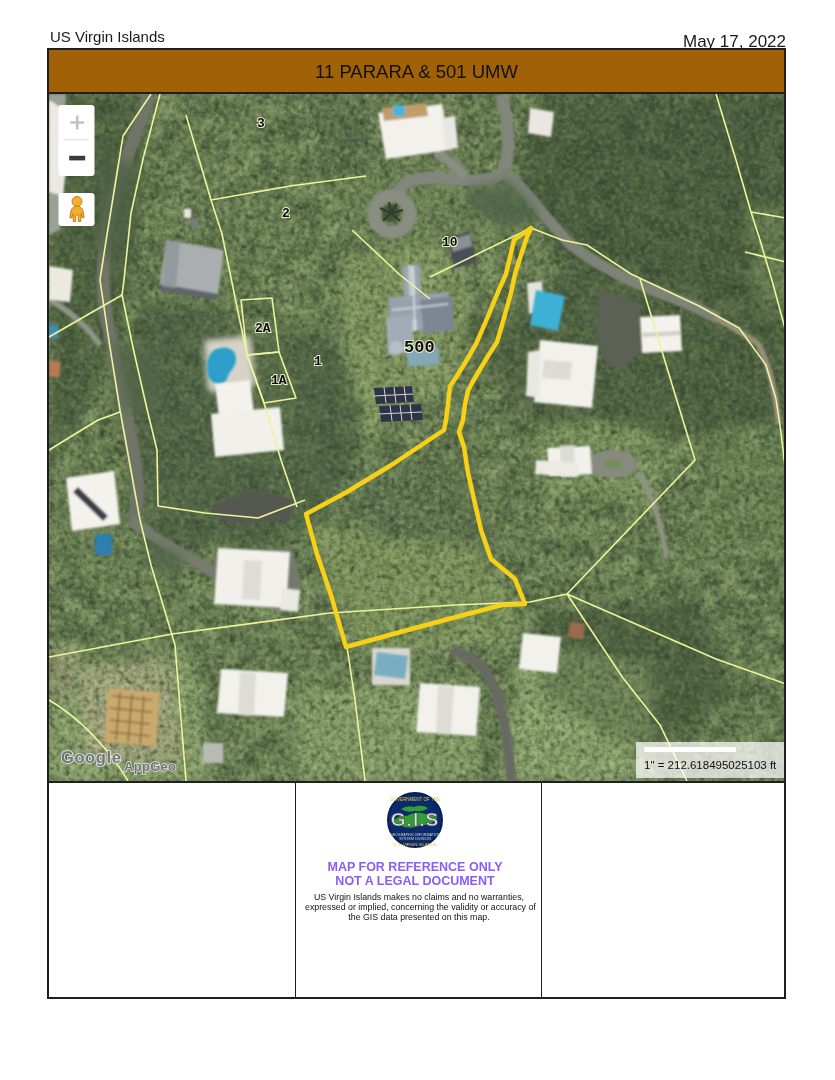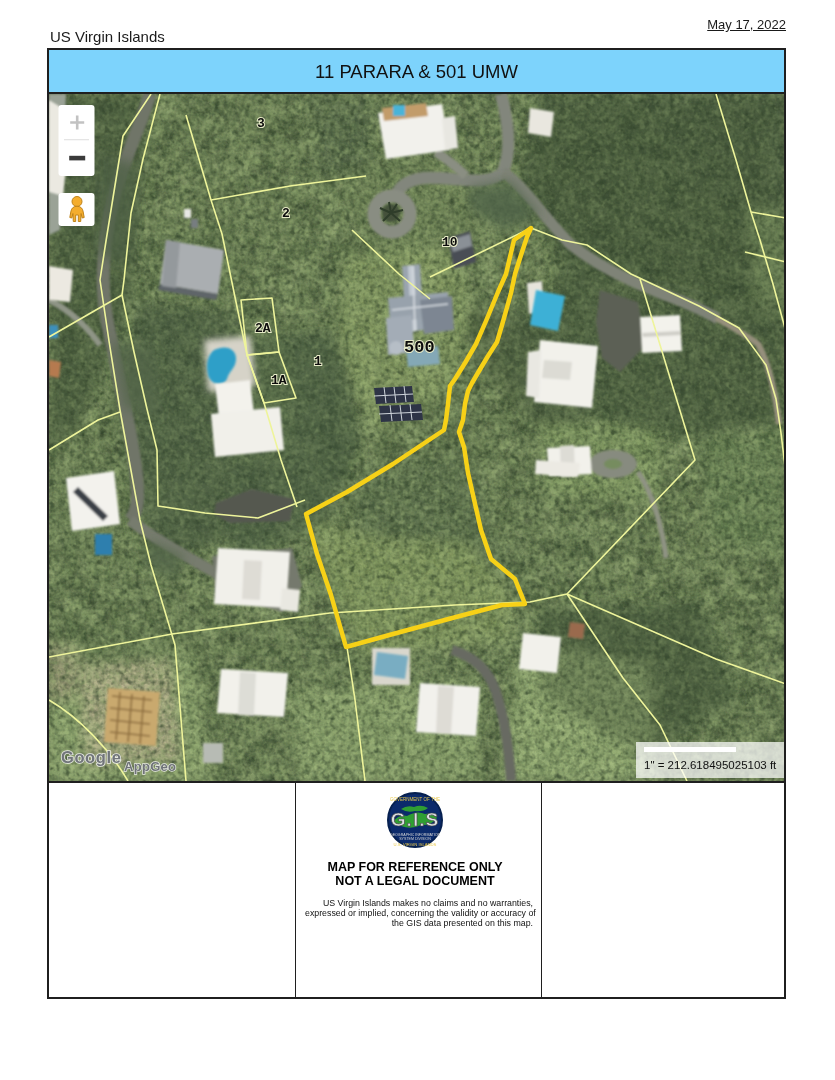--- a/index.html
+++ b/index.html
@@ -1,34 +1,34 @@
 <!DOCTYPE html>
 <html><head>
 <meta charset="utf-8">
 <style>
   html,body{margin:0;padding:0;background:#ffffff;width:835px;height:1080px;overflow:hidden;}
   body{position:relative;font-family:"Liberation Sans", sans-serif;}
   .hdr{position:absolute;font-size:15px;color:#1a1a1a;text-align:right;}
   #frame{position:absolute;left:47px;top:48px;width:739px;height:951px;border:2px solid #1f1f1f;box-sizing:border-box;}
-  #titlebox{position:absolute;left:47px;top:48px;width:739px;height:46px;border:2px solid #1f1f1f;box-sizing:border-box;background:#7dd3fc;text-align:center;}
+  #titlebox{position:absolute;left:47px;top:48px;width:739px;height:46px;border:2px solid #1f1f1f;box-sizing:border-box;background:#a16207;text-align:center;}
   #titlebox span{display:inline-block;margin-top:11px;font-size:18.5px;color:#111;}
   #mapwrap{position:absolute;left:49px;top:94px;width:737px;height:687px;overflow:hidden;}
   #footer{position:absolute;left:47px;top:781px;width:739px;height:218px;border:2px solid #1f1f1f;box-sizing:border-box;background:#fff;}
   .vdiv{position:absolute;top:0;width:0;height:100%;border-left:1.5px solid #1f1f1f;}
   #fmid{position:absolute;left:248px;top:0;width:236px;height:100%;text-align:center;}
-  .red{color:#000000;font-weight:bold;font-size:12.5px;line-height:14px;}
-  .small{font-size:8.8px;color:#111;text-align:right;margin:10px 0 0 8px;line-height:10px;white-space:nowrap;}
+  .red{color:#8b5cf6;font-weight:bold;font-size:12.5px;line-height:14px;}
+  .small{font-size:8.8px;color:#111;text-align:center;margin:4px 0 0 8px;line-height:10px;white-space:nowrap;}
   #fright{position:absolute;left:500px;top:8px;width:225px;text-align:left;font-size:14px;line-height:19.5px;color:#111;}
 </style>
 </head>
 <body>
 
 <div class="hdr" style="left:50px;top:28px;">US Virgin Islands</div>
 
-<div class="hdr" style="right:49px;top:17px;font-size:13px;text-decoration:underline;">May 17, 2022</div>
+<div class="hdr" style="right:49px;top:32px;font-size:17px;">May 17, 2022</div>
 
 <div id="titlebox"><span>11 PARARA &amp; 501 UMW</span></div>
 
 <div id="mapwrap">
 <svg width="737" height="687" viewBox="49 94 737 687" xmlns="http://www.w3.org/2000/svg">
 <defs>
   <filter id="b3" x="-30%" y="-30%" width="160%" height="160%">
           <feGaussianBlur stdDeviation="3"></feGaussianBlur>
         </filter>
   <filter id="b6" x="-30%" y="-30%" width="160%" height="160%">

